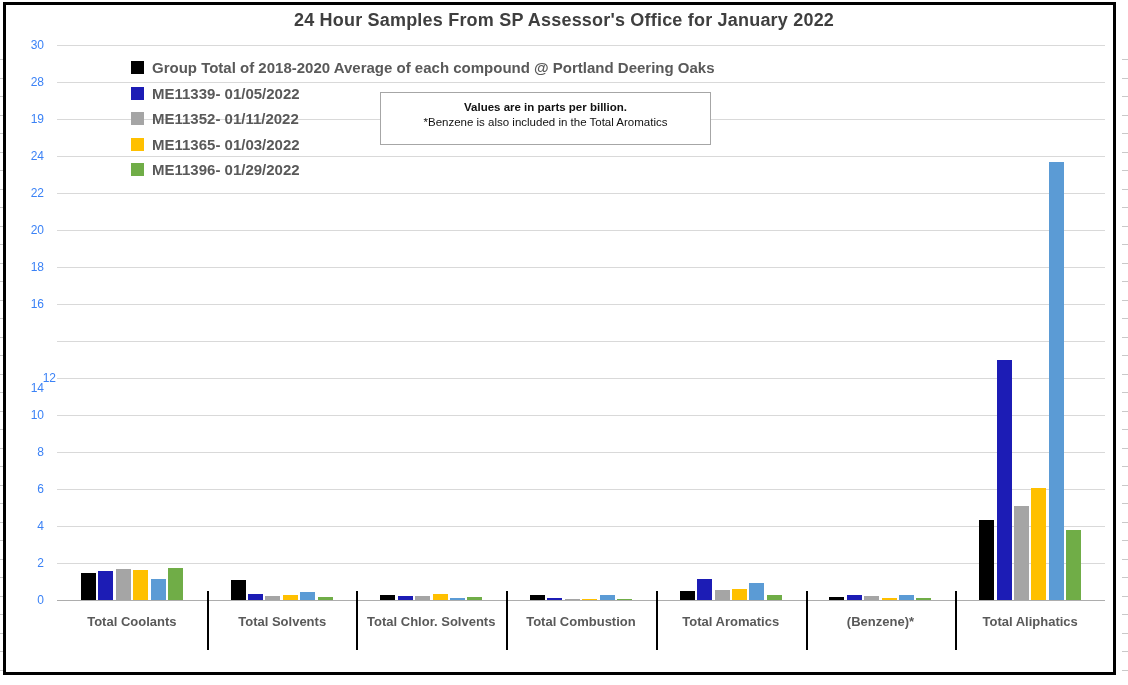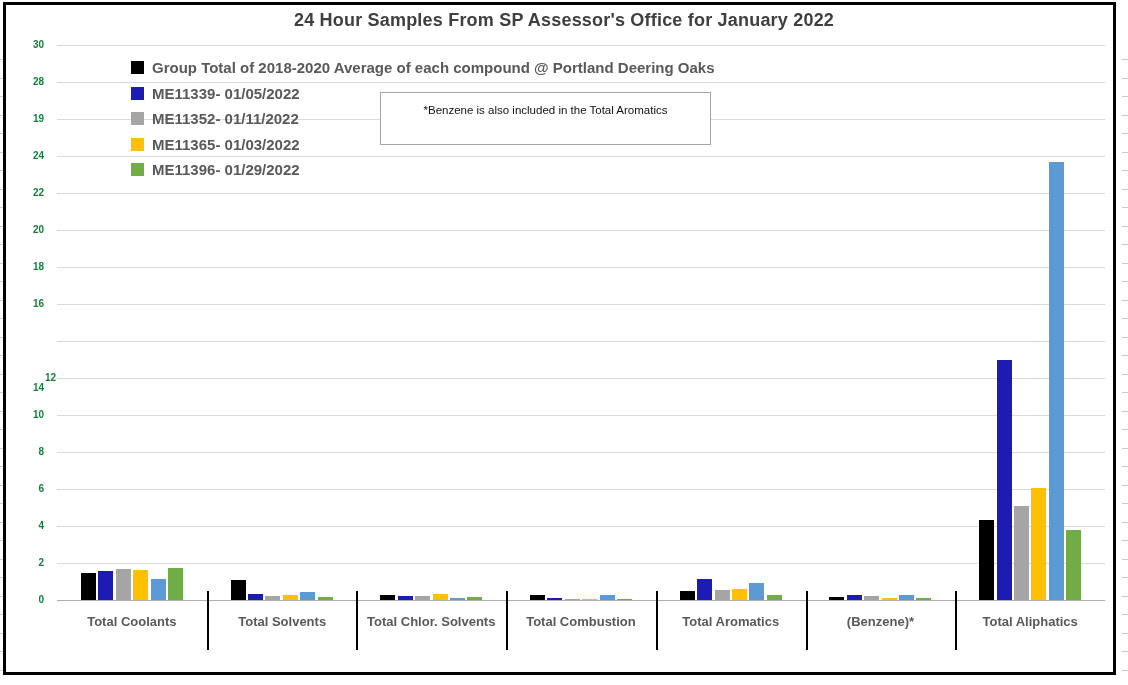--- a/index.html
+++ b/index.html
@@ -12,21 +12,21 @@
     border:3px solid #000;box-sizing:border-box;background:#fff;
   }
   #chart-title{
     position:absolute;left:0;top:10px;width:1128px;text-align:center;
     font-size:18px;font-weight:bold;color:#3f3f3f;letter-spacing:.2px;
   }
   .gridline{position:absolute;height:1px;background:#d9d9d9;}
   .axis-line{position:absolute;height:1px;background:#adadad;}
   .ylab{
     position:absolute;left:0;width:44px;text-align:right;
-    font-size:10px;font-weight:bold;color:#15803d;line-height:14px;
+    font-size:12px;font-weight:normal;color:#3b82f6;line-height:14px;
   }
   .bar{position:absolute;}
   .cat-sep{position:absolute;width:2px;background:#000;}
   .catlab{
     position:absolute;text-align:center;font-size:13px;font-weight:bold;color:#595959;
   }
   #legend{position:absolute;left:131px;top:55px;}
   .legend-item{display:flex;align-items:center;height:25.5px;}
   .legend-swatch{width:13px;height:13px;margin-right:8px;flex:0 0 auto;}
   .legend-label{
@@ -155,20 +155,21 @@
       <div class="legend-swatch" style="background: rgb(255, 192, 0);"></div>
       <div class="legend-label">ME11365- 01/03/2022</div>
     </div>
     <div class="legend-item">
       <div class="legend-swatch" style="background: rgb(112, 173, 71);"></div>
       <div class="legend-label">ME11396- 01/29/2022</div>
     </div>
   </div>
 
 <div id="annotation-box">
+  <div class="l1">Values are in parts per billion.</div>
   <div class="l2">*Benzene is also included in the Total Aromatics</div>
 </div>
 
 <div id="edge-ticks">
     <div class="edge-tick" style="left: 1122px; width: 6px; top: 59.3px;"></div>
     <div class="edge-tick" style="left: 0px; width: 3px; top: 59.3px;"></div>
     <div class="edge-tick" style="left: 1122px; width: 6px; top: 77.8px;"></div>
     <div class="edge-tick" style="left: 0px; width: 3px; top: 77.8px;"></div>
     <div class="edge-tick" style="left: 1122px; width: 6px; top: 96.3px;"></div>
     <div class="edge-tick" style="left: 0px; width: 3px; top: 96.3px;"></div>

